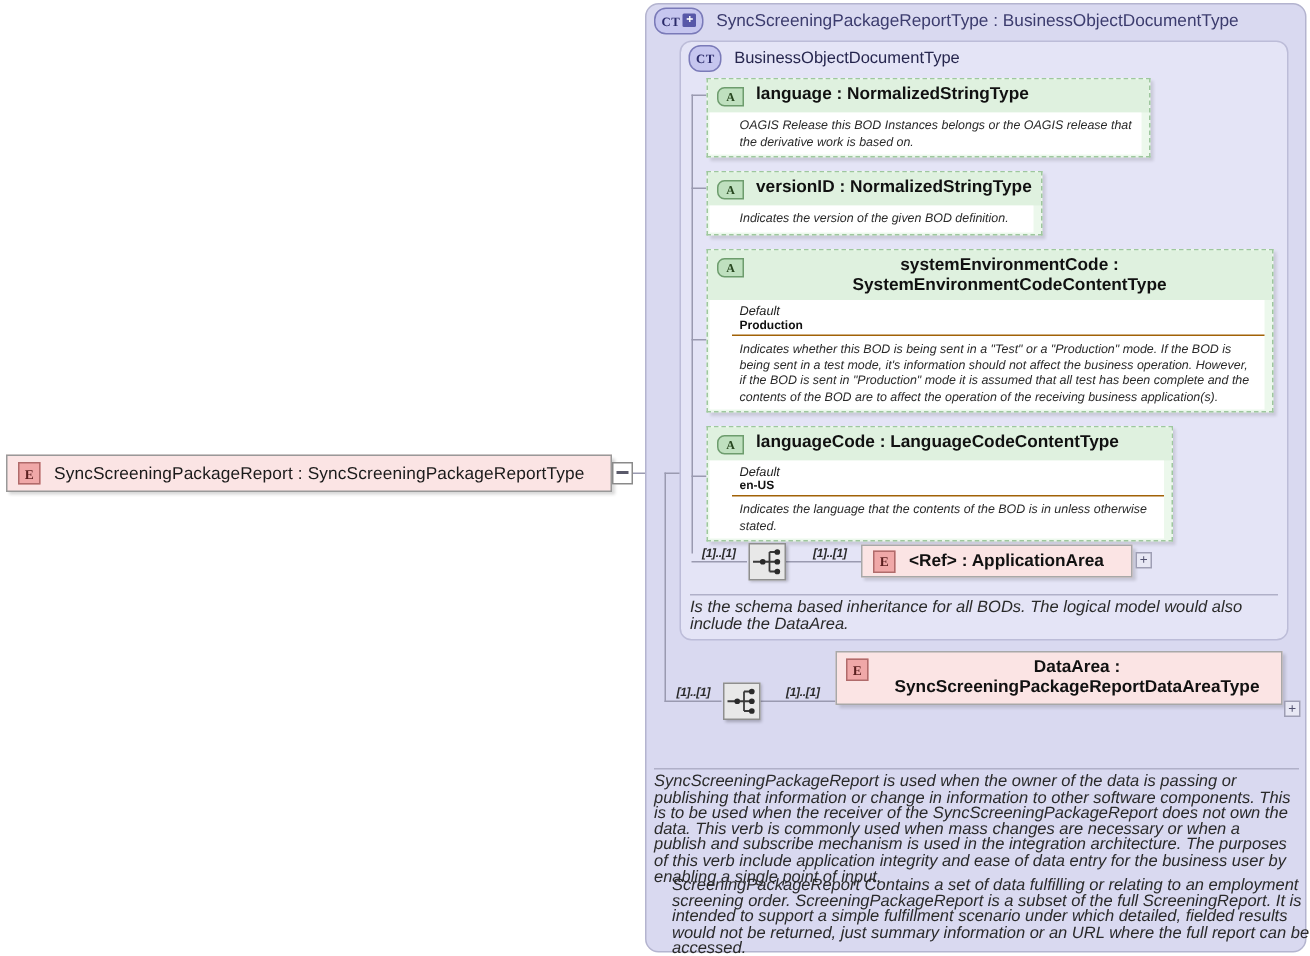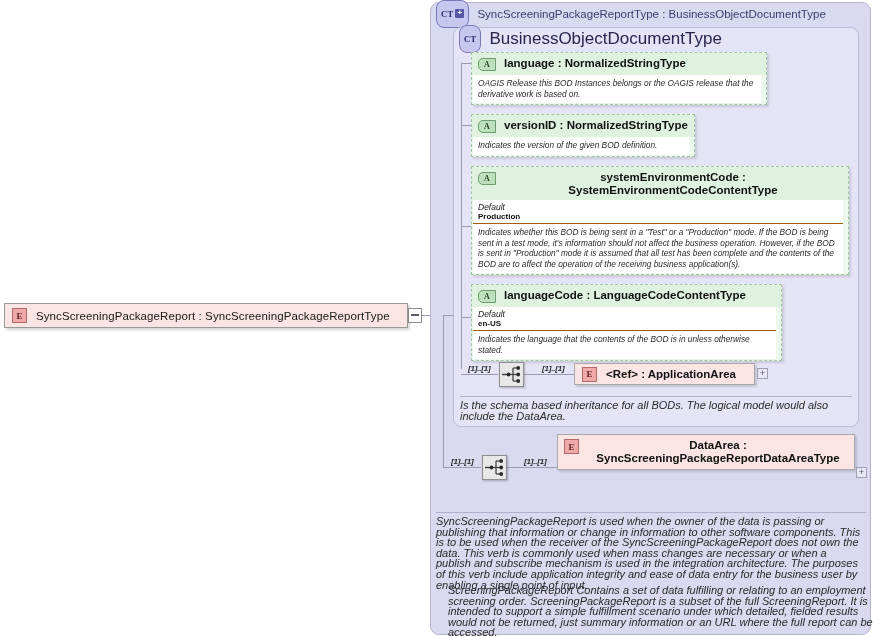--- a/index.html
+++ b/index.html
@@ -97,21 +97,21 @@
   }
   #ct-outer-header {
     position: absolute;
     left: 436px;
     top: 5px;
     height: 17px;
     display: flex;
     align-items: center;
   }
   .ct-badge {
-    height: 28px;
+    height: 18px;
     border: 1px solid #7a7ab8;
     border-radius: 8px;
     background: #c6c6ef;
     color: #2a2a6a;
     font-size: 8.5px;
     font-weight: bold;
     font-family: "Liberation Serif", serif;
     display: flex;
     align-items: center;
     justify-content: center;
@@ -154,21 +154,21 @@
   #ct-inner-header {
     position: absolute;
     left: 459px;
     top: 31px;
     height: 16px;
     display: flex;
     align-items: center;
   }
   #ct-inner-title {
     margin-left: 8px;
-    font-size: 17px;
+    font-size: 11px;
     color: #26264e;
     white-space: nowrap;
   }
 
   
   .attr-box {
     position: absolute;
     background: #ecf8ec;
     border: 1px dashed #9ec79e;
     box-sizing: border-box;
@@ -201,20 +201,21 @@
   .attr-name {
     margin-left: 8px;
     font-size: 11.5px;
     font-weight: bold;
     color: #111111;
     line-height: 13px;
   }
   .attr-body {
     background: #ffffff;
     margin: 0 5px 1px 1px;
+    padding-left: 15px;
   }
   .attr-default {
     display: flex;
     align-items: baseline;
     padding: 2px 5px 2px 5px;
     border-bottom: 1px solid #a16207;
     font-size: 8.5px;
     flex-direction: column;
   }
   .attr-default .lbl {

